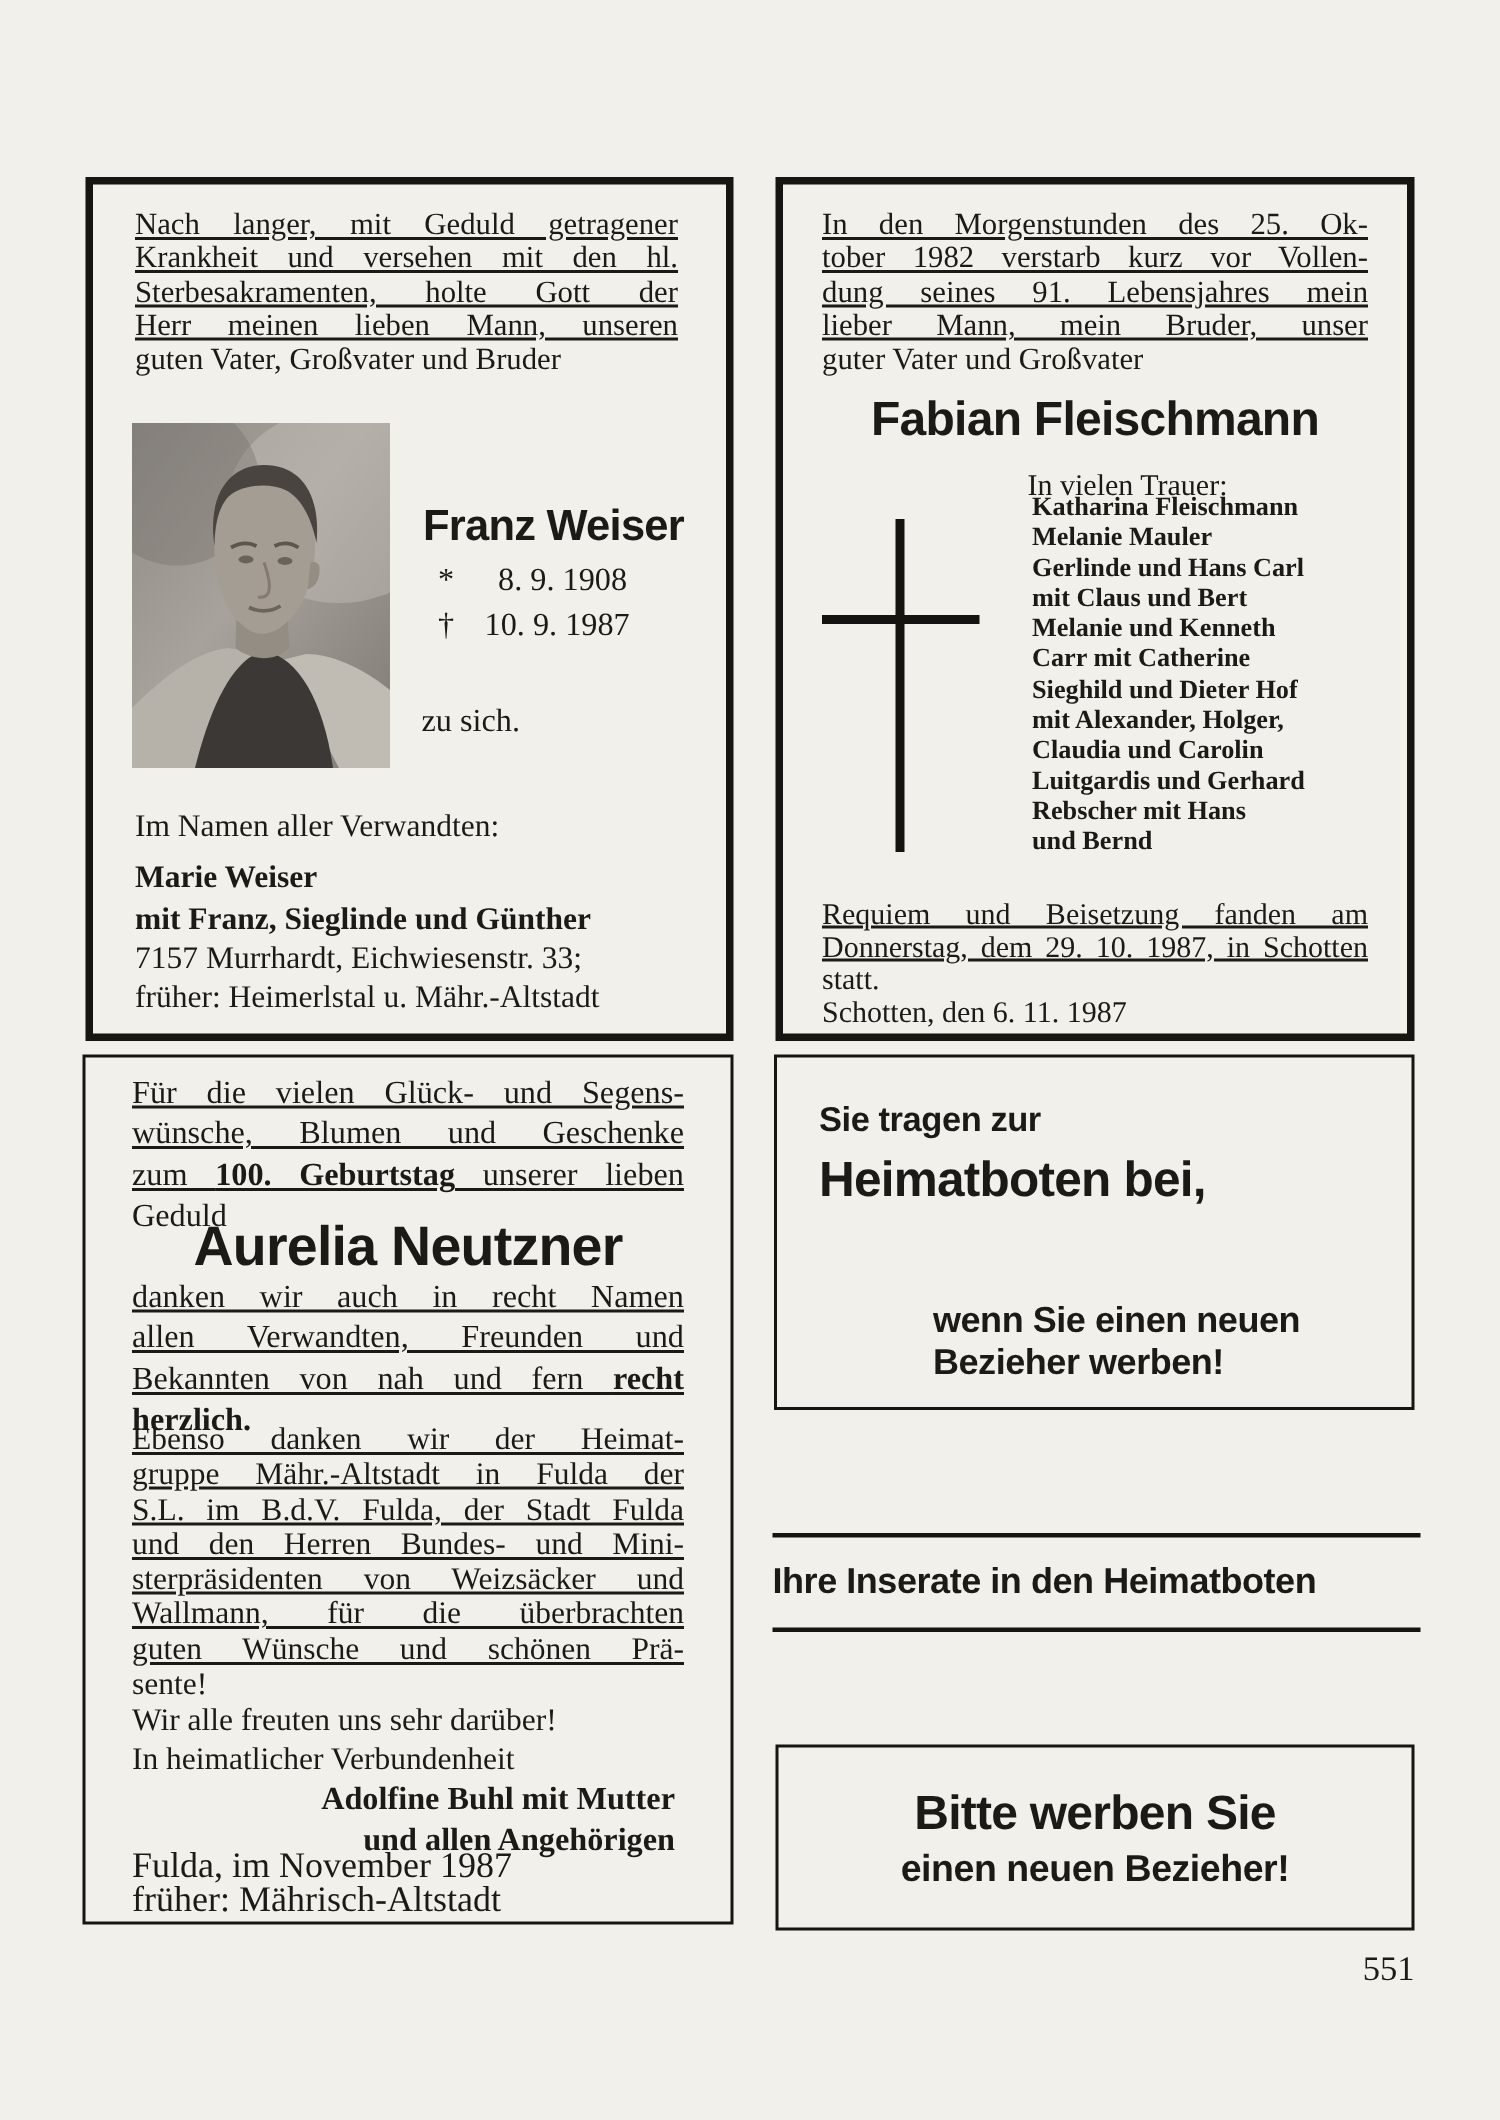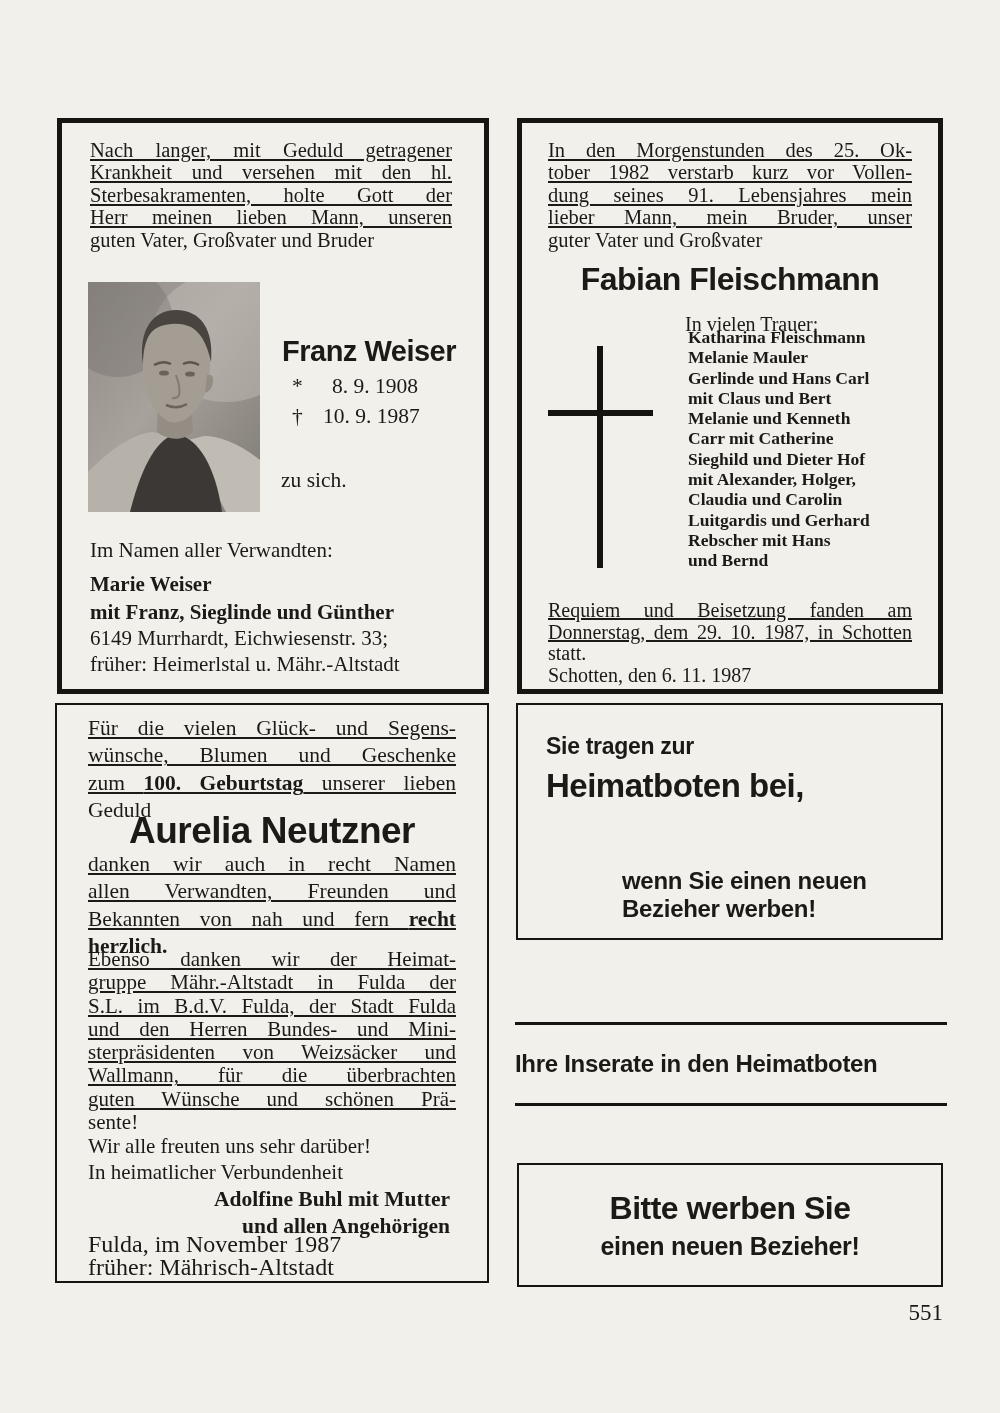--- a/index.html
+++ b/index.html
@@ -103,21 +103,21 @@
     <div class="abs serif" style="left:219px;top:322px;font-size:21.5px;margin-top:23px;">zu sich.</div>
 
     <div class="abs serif" style="left:28px;top:415px;font-size:21px;">Im Namen aller Verwandten:</div>
 
     <div class="abs serif boldserif" style="left:28px;top:447px;font-size:21px;line-height:28px;">
         <div class="ln">Marie Weiser</div>
         <div class="ln">mit Franz, Sieglinde und Günther</div>
       </div>
 
     <div class="abs serif" style="left:28px;top:503px;font-size:21px;line-height:25.5px;">
-        <div class="ln">6149 Murrhardt, Eichwiesenstr. 33;</div>
+        <div class="ln">7157 Murrhardt, Eichwiesenstr. 33;</div>
         <div class="ln">früher: Heimerlstal u. Mähr.-Altstadt</div>
       </div>
   </section>
 
   <section class="box thick" style="left:517px;top:118px;width:426px;height:576px;">
     <div class="abs just serif body" style="left:26px;top:16px;width:364px;">
         <div class="ln jl">In den Morgenstunden des 25. Ok-</div>
         <div class="ln jl">tober 1982 verstarb kurz vor Vollen-</div>
         <div class="ln jl">dung seines 91. Lebensjahres mein</div>
         <div class="ln jl">lieber Mann, mein Bruder, unser</div>
@@ -204,21 +204,21 @@
     <div class="abs sans ad-small" style="left:28px;top:28px;">Sie tragen zur</div>
     <div class="abs sans ad-big" style="left:28px;top:58px;">
         <div class="ln">Heimatboten bei,</div>
       </div>
     <div class="abs sans ad-mid" style="left:104px;top:162px;">
         <div class="ln">wenn Sie einen neuen</div>
         <div class="ln">Bezieher werben!</div>
       </div>
   </section>
 
-  <div class="banner" style="left:515px;top:1022px;width:432px;height:84px;">
+  <div class="banner" style="left:515px;top:1022px;width:432px;height:66px;">
     <div class="sans txt">Ihre Inserate in den Heimatboten</div>
   </div>
 
   <section class="box" style="left:517px;top:1163px;width:426px;height:124px;">
     <div class="abs sans recruit1" style="top:25px;">Bitte werben Sie</div>
     <div class="abs sans recruit2" style="top:67px;">einen neuen Bezieher!</div>
   </section>
 
   <div class="abs serif pagenum" style="top:1300px;right:57px;">551</div>
 

